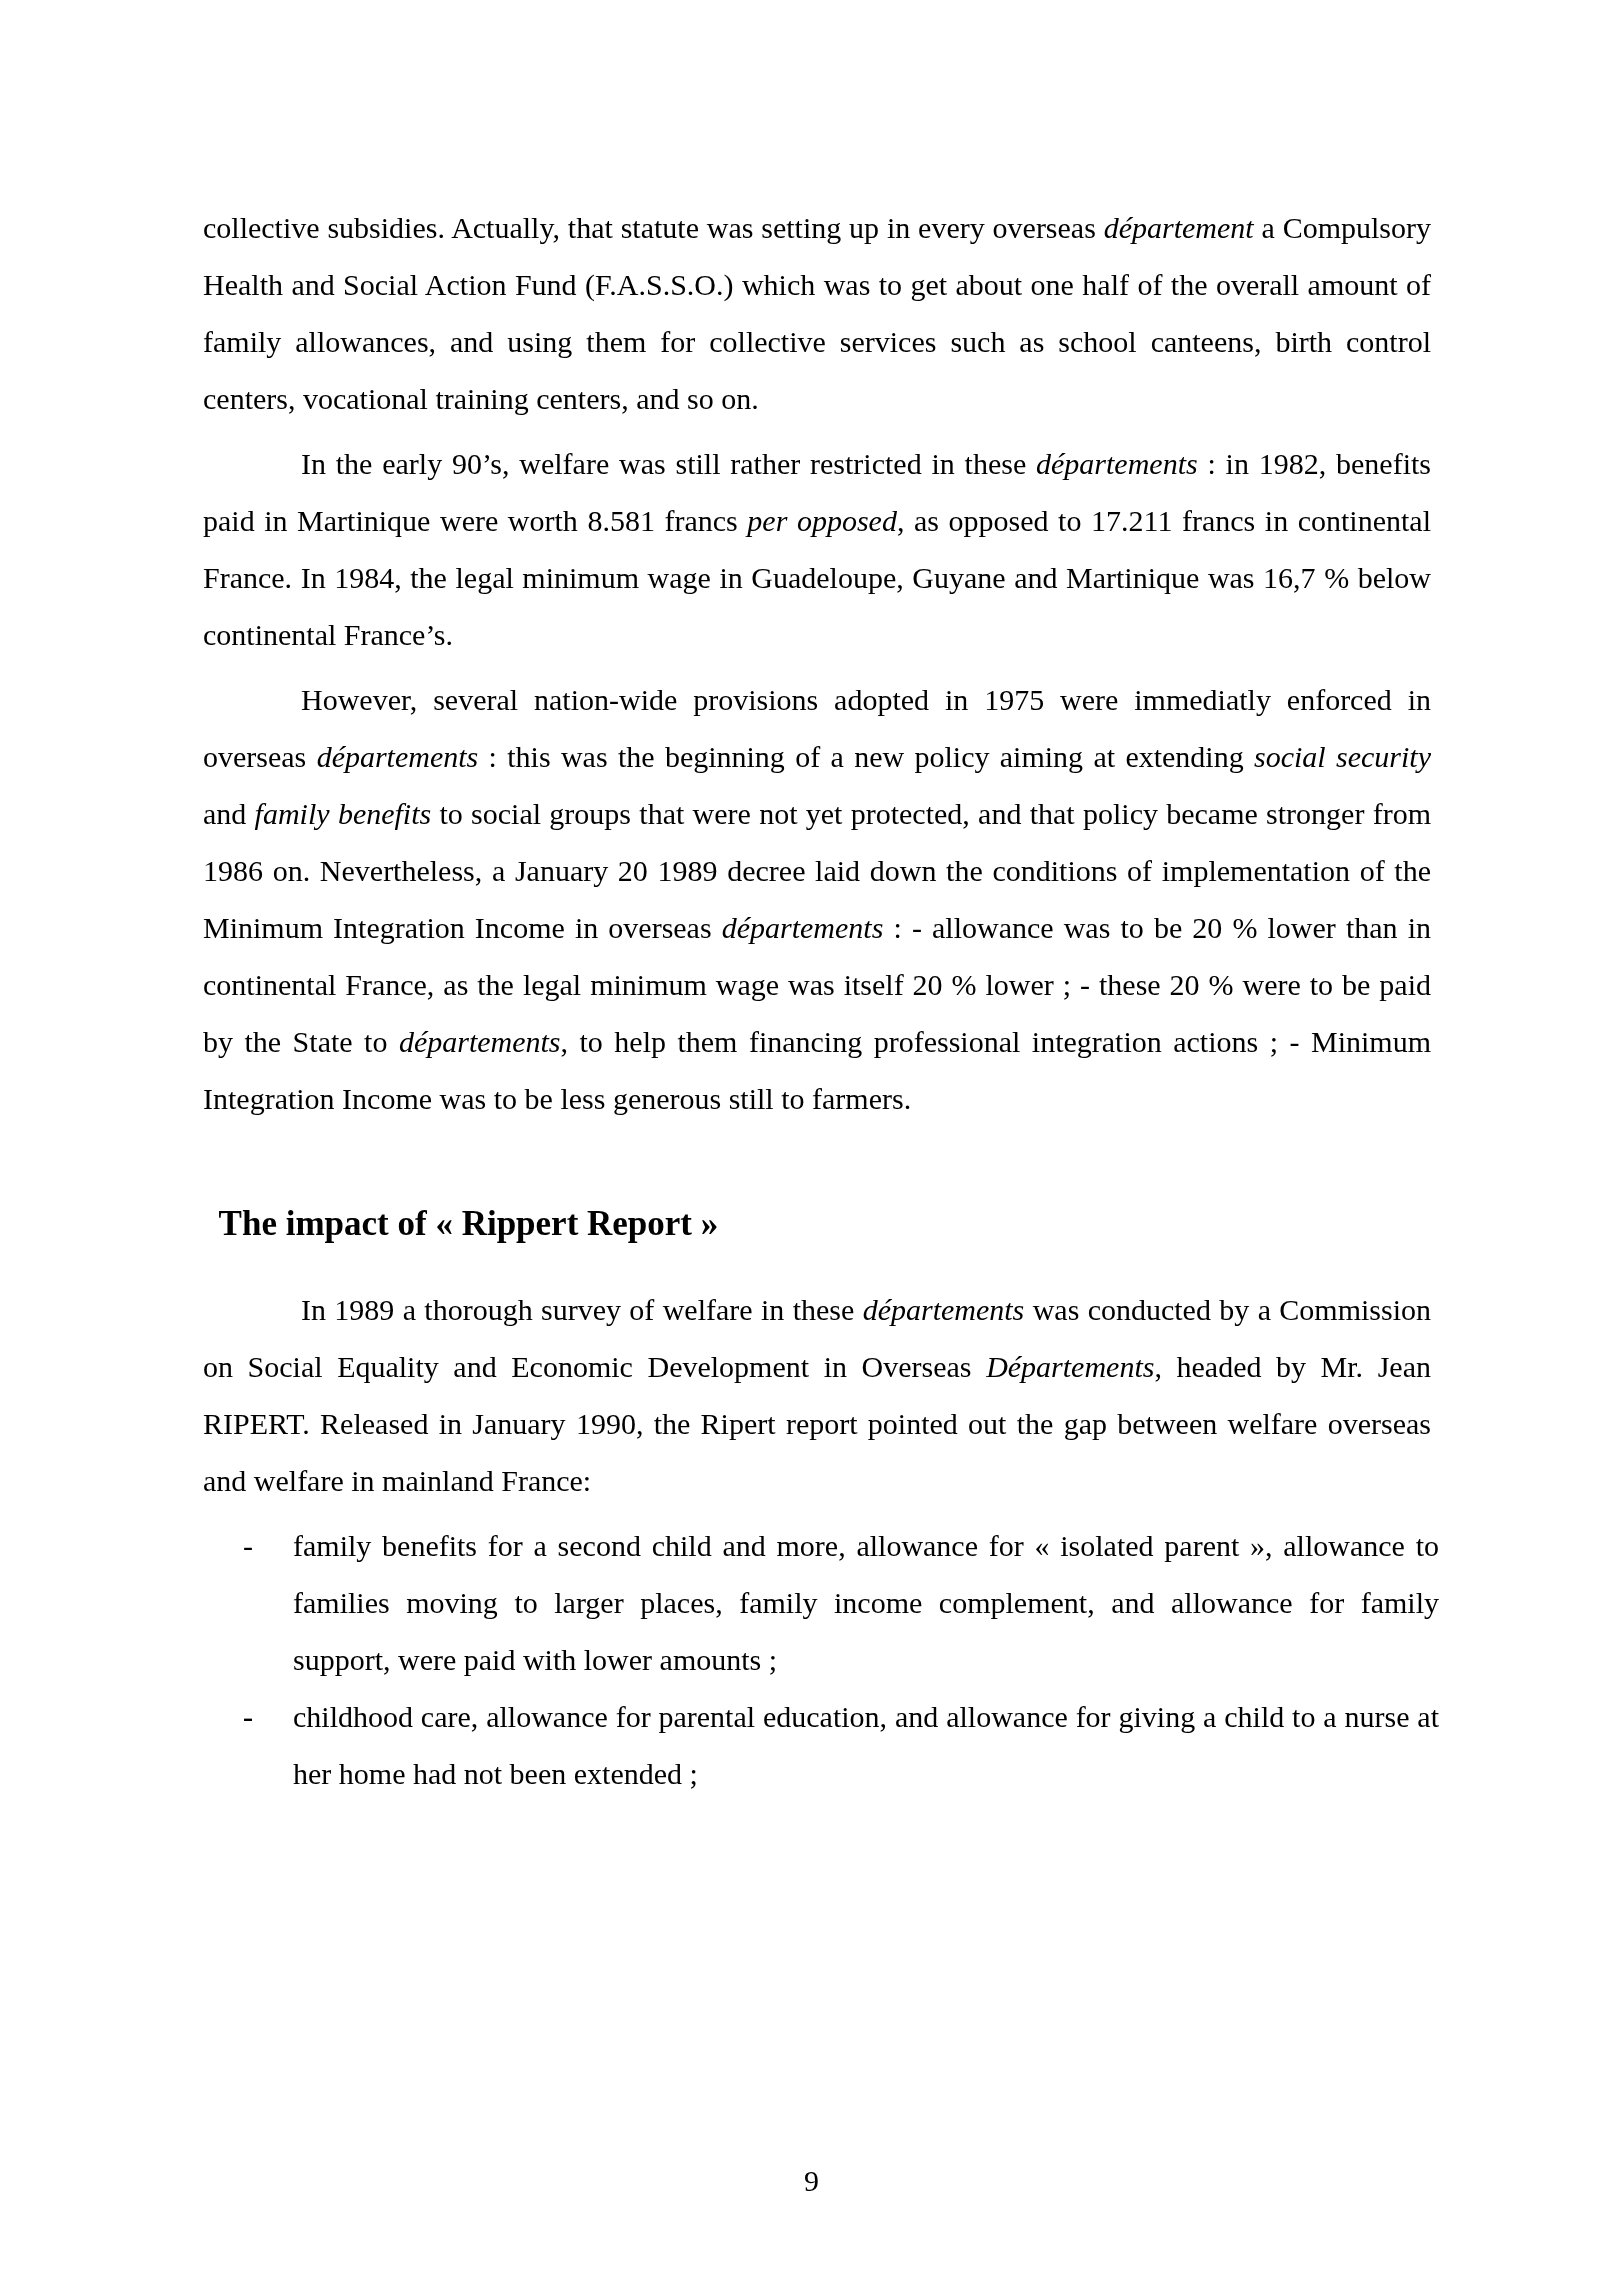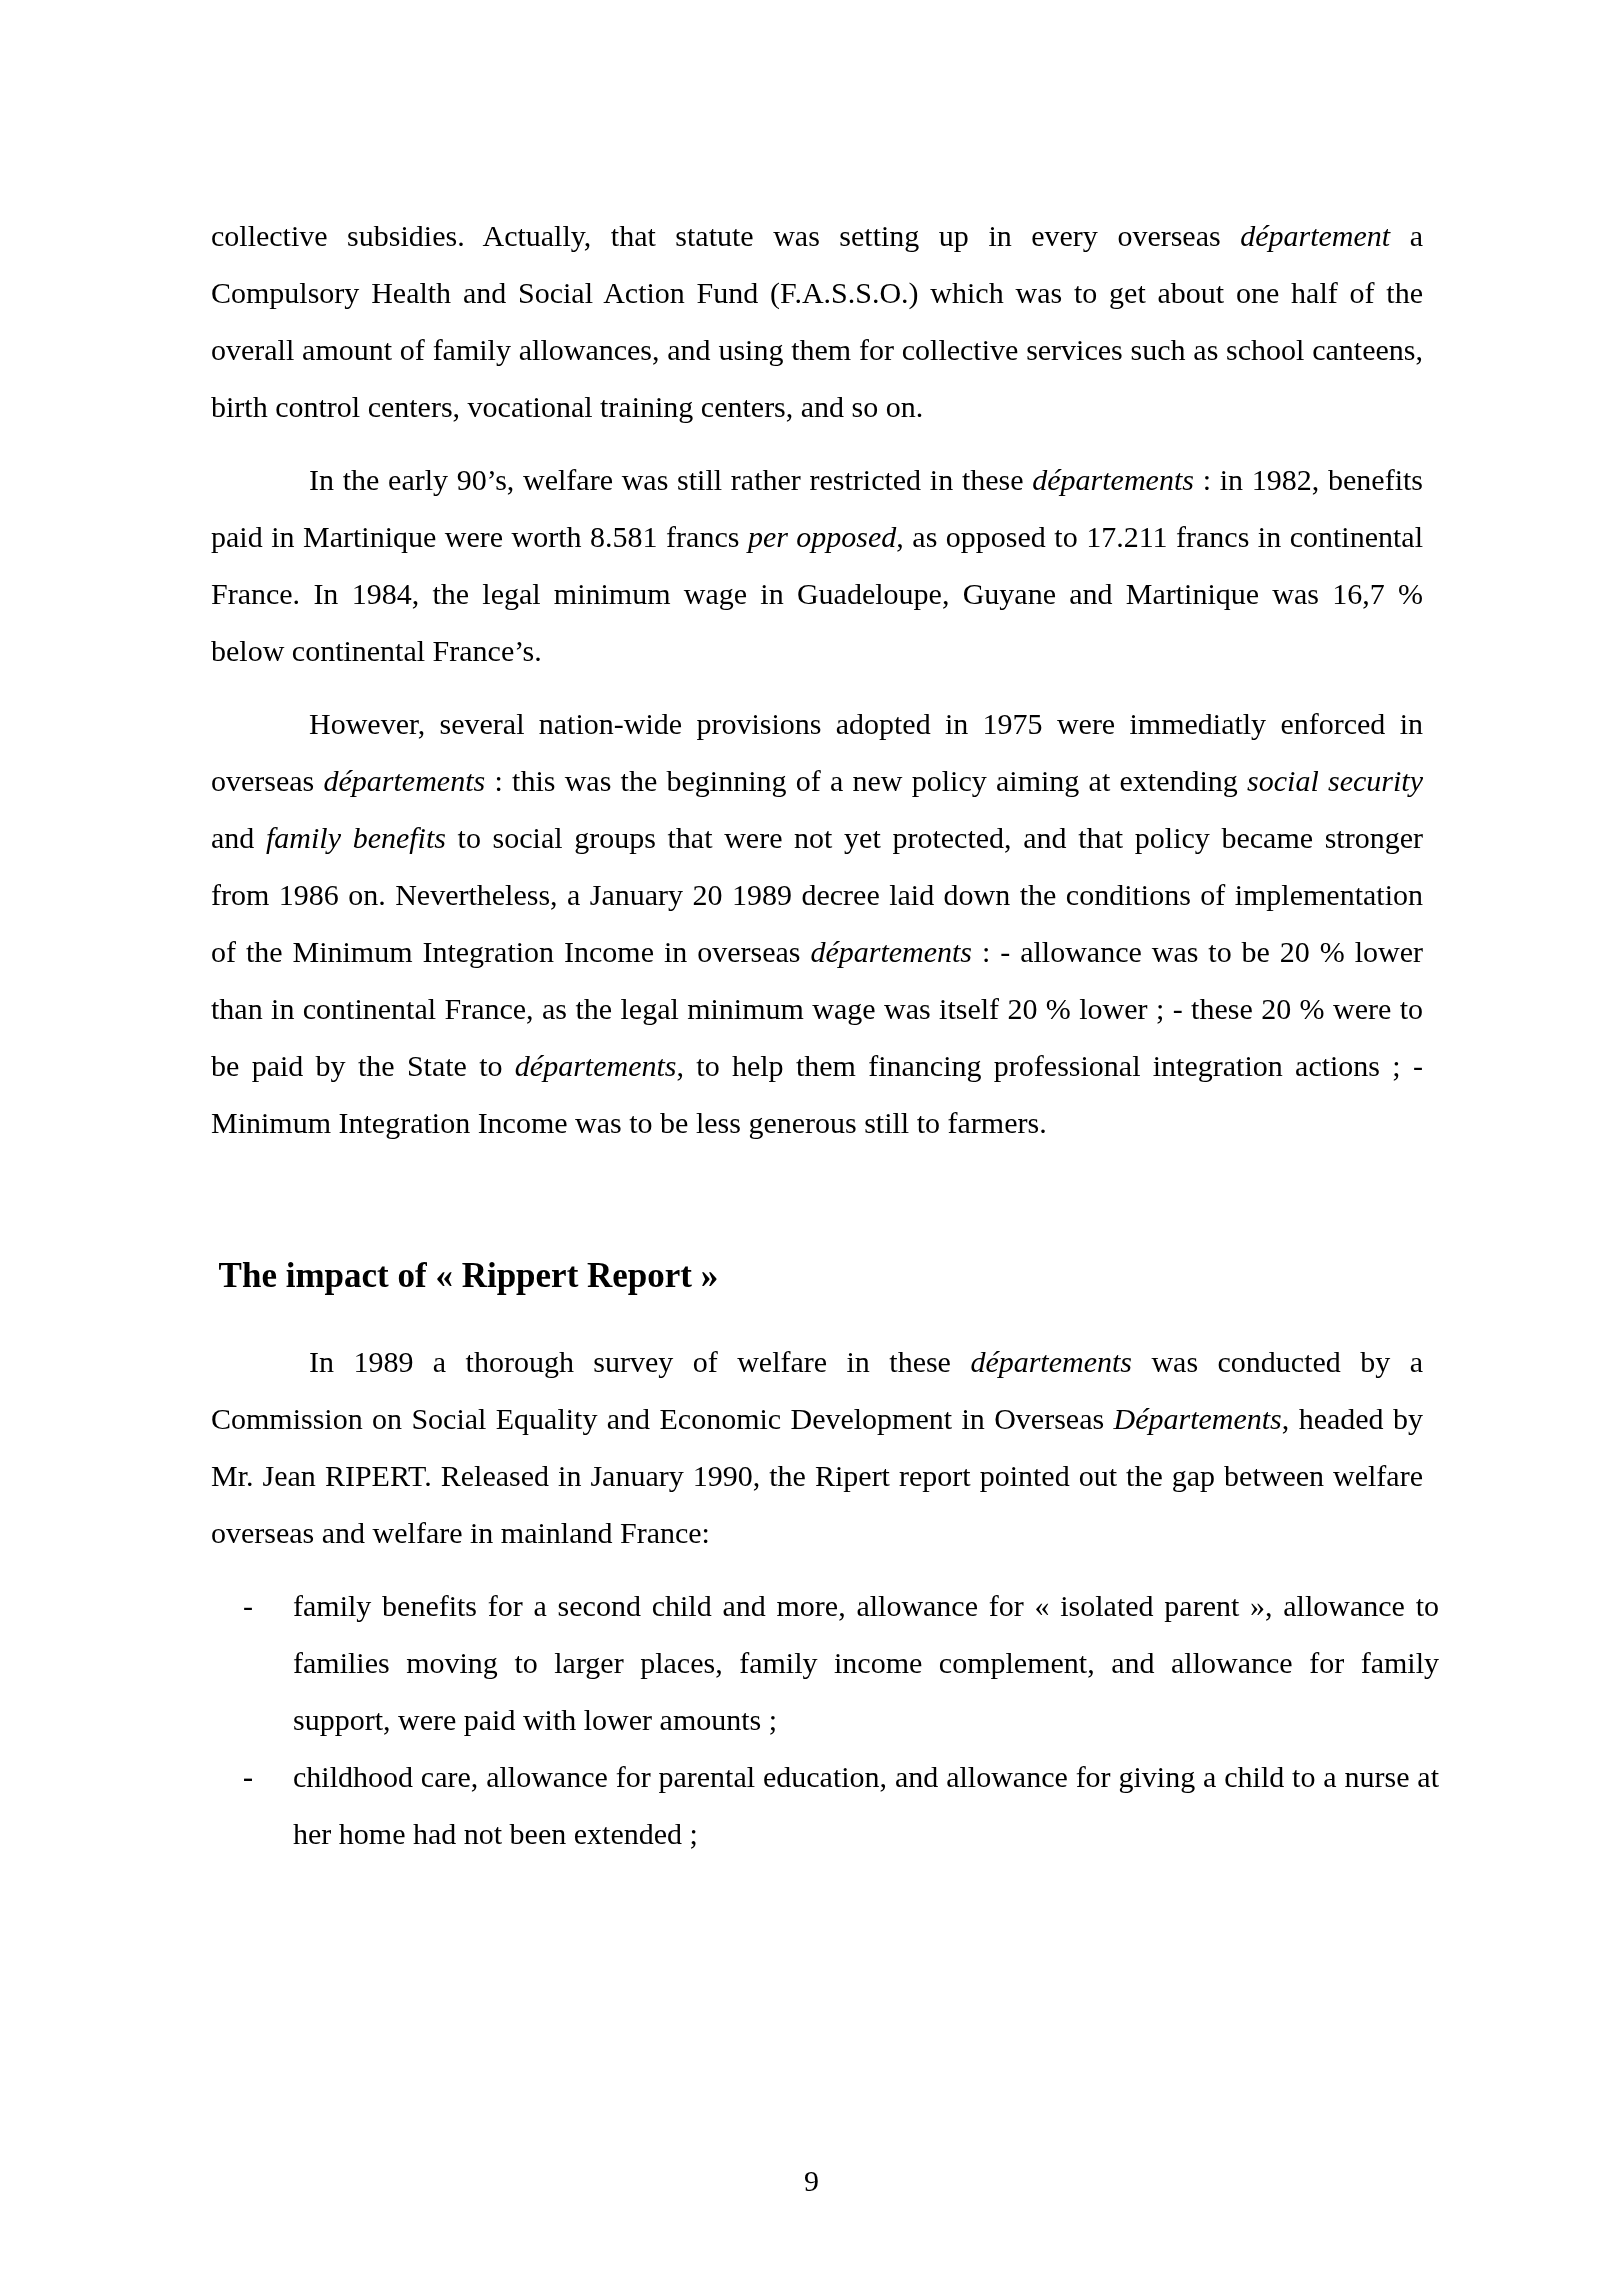--- a/index.html
+++ b/index.html
@@ -6,25 +6,25 @@
     body { width: 1623px; height: 2295px; position: relative; overflow: hidden; }
     .page {
       position: absolute; left: 0; top: 0; width: 1623px; height: 2295px;
       background: #ffffff; color: #000000;
       font-family: "Liberation Serif", "DejaVu Serif", serif;
     }
     .content {
       position: absolute; left: 195px; top: 191px; width: 1244px;
       font-size: 30px; line-height: 57px;
     }
-    p { margin: 16px; text-align: justify; }
+    p { margin: 8px; text-align: justify; }
     .indent { text-indent: 98px; }
     .heading {
       font-weight: bold; font-size: 35px; line-height: 56px;
-      margin-top: 97px; margin-left: 23.6px; text-align: left;
+      margin-top: 69px; margin-left: 23.6px; text-align: left;
     }
     ul.bullets { list-style: none; margin: 0; padding: 0; }
     ul.bullets li { position: relative; padding-left: 98px; text-align: justify; }
     ul.bullets li .dash { position: absolute; left: 48px; top: 0; }
     .page-number {
       position: absolute; top: 2164px; left: 0; width: 1623px;
       text-align: center; font-size: 30px;
     }
     em { font-style: italic; }
   </style>

